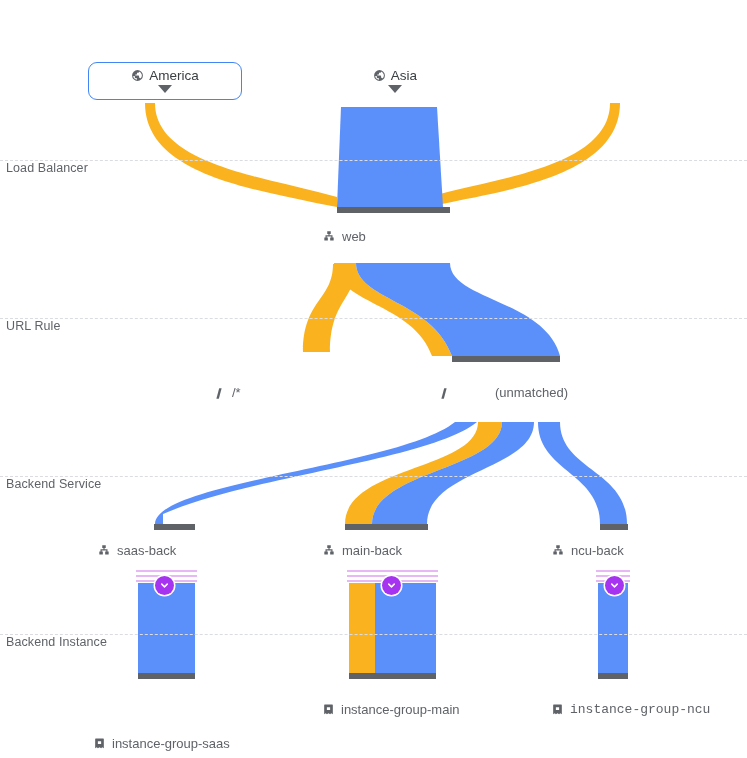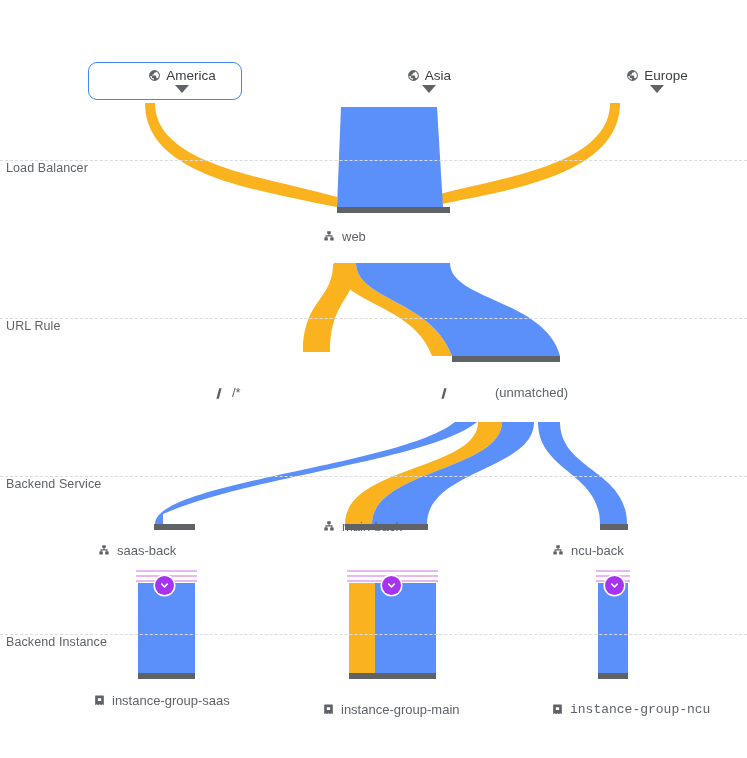--- a/index.html
+++ b/index.html
@@ -42,21 +42,20 @@
     height: 0;
     border-top: 1px dashed #dadce0;
   }
   
   .region {
     position: absolute;
     display: flex;
     flex-direction: column;
     align-items: center;
     justify-content: center;
-    padding-left: 34px;
   }
   .region-inner {
     display: flex;
     align-items: center;
     gap: 5px;
     font-size: 13.5px;
     color: #3c4043;
     line-height: 1;
     white-space: nowrap;
   }
@@ -188,31 +187,20 @@
       <span class="ico">
         <svg width="13" height="13" viewBox="0 0 24 24" fill="#5f6368">
           <path d="M12 2a10 10 0 100 20 10 10 0 000-20zm-1 17.93A8.01 8.01 0 014.06 13H7v2a2 2 0 002 2h2v2.93zM17.9 17.4c-.3-.9-1.1-1.4-2-1.4h-1v-3a1 1 0 00-1-1H8v-2h2a1 1 0 001-1V7h2a2 2 0 002-2v-.42A7.98 7.98 0 0117.9 17.4z"></path>
         </svg>
       </span>
       <span>Asia</span>
     </div>
     <div class="region-caret"></div>
   </div>
 
-  <div class="region" style="left:578px; top:64px; width:90px; height:34px;">
-    <div class="region-inner">
-      <span class="ico">
-        <svg width="13" height="13" viewBox="0 0 24 24" fill="#5f6368">
-          <path d="M12 2a10 10 0 100 20 10 10 0 000-20zm-1 17.93A8.01 8.01 0 014.06 13H7v2a2 2 0 002 2h2v2.93zM17.9 17.4c-.3-.9-1.1-1.4-2-1.4h-1v-3a1 1 0 00-1-1H8v-2h2a1 1 0 001-1V7h2a2 2 0 002-2v-.42A7.98 7.98 0 0117.9 17.4z"></path>
-        </svg>
-      </span>
-      <span>Europe</span>
-    </div>
-    <div class="region-caret"></div>
-  </div>
 
   <div class="node-caption" style="left:322px; top:230px;">
     <span class="ico">
       <svg width="14" height="14" viewBox="0 0 24 24" fill="#5f6368">
         <path d="M9 2h6v5h-2v2h5v4h2v5h-6v-5h2v-2h-8v2h2v5H4v-5h2v-4h5V7H9V2z"></path>
       </svg>
     </span>
     <span class="cap-text">web</span>
   </div>
 
@@ -236,21 +224,21 @@
 
   <div class="node-caption" style="left:97px; top:544px;">
     <span class="ico">
       <svg width="14" height="14" viewBox="0 0 24 24" fill="#5f6368">
         <path d="M9 2h6v5h-2v2h5v4h2v5h-6v-5h2v-2h-8v2h2v5H4v-5h2v-4h5V7H9V2z"></path>
       </svg>
     </span>
     <span class="cap-text">saas-back</span>
   </div>
 
-  <div class="node-caption" style="left:322px; top:520px;">
+  <div class="node-caption" style="left:322px; top:544px;">
     <span class="ico">
       <svg width="14" height="14" viewBox="0 0 24 24" fill="#5f6368">
         <path d="M9 2h6v5h-2v2h5v4h2v5h-6v-5h2v-2h-8v2h2v5H4v-5h2v-4h5V7H9V2z"></path>
       </svg>
     </span>
     <span class="cap-text">main-back</span>
   </div>
 
   <div class="node-caption" style="left:551px; top:544px;">
     <span class="ico">
@@ -270,21 +258,21 @@
     <svg width="11" height="11" viewBox="0 0 24 24" fill="none" stroke="#ffffff" stroke-width="3.2" stroke-linecap="round" stroke-linejoin="round">
       <polyline points="6,9 12,15 18,9"></polyline>
     </svg>
   </div>
   <div class="inst-badge" style="left:605px; top:576px;">
     <svg width="11" height="11" viewBox="0 0 24 24" fill="none" stroke="#ffffff" stroke-width="3.2" stroke-linecap="round" stroke-linejoin="round">
       <polyline points="6,9 12,15 18,9"></polyline>
     </svg>
   </div>
 
-  <div class="node-caption" style="left:93px; top:694px;">
+  <div class="node-caption" style="left:93px; top:737px;">
     <span class="ico">
       <svg width="13" height="14" viewBox="0 0 24 24" fill="#5f6368">
         <path d="M5 2h14a1 1 0 011 1v17l-3-2-2 2-3-2-3 2-2-2-3 2V3a1 1 0 011-1zm4 5v5h6V7H9z"></path>
       </svg>
     </span>
     <span class="cap-text">instance-group-saas</span>
   </div>
 
   <div class="node-caption" style="left:322px; top:703px;">
     <span class="ico">

